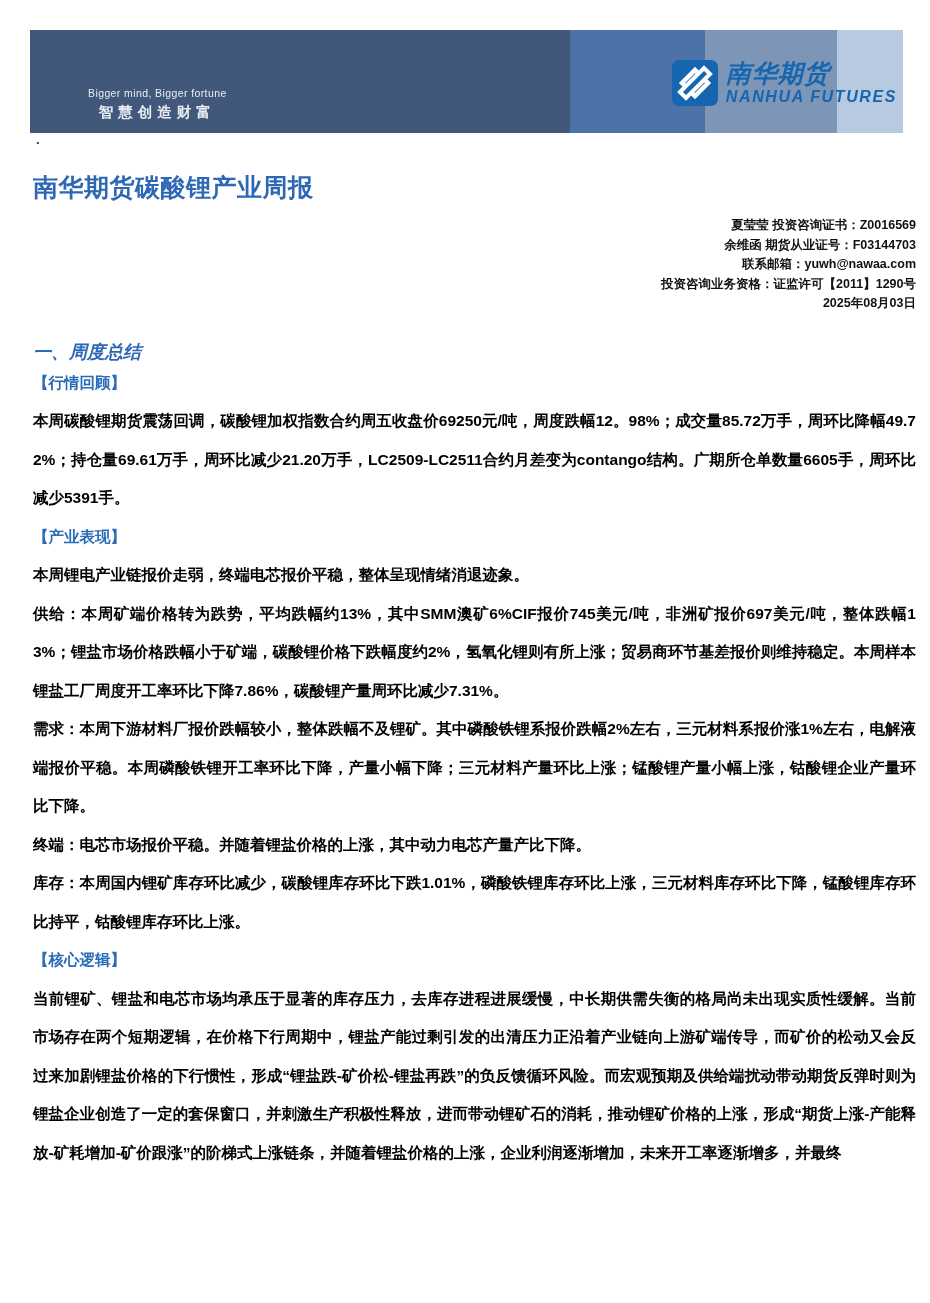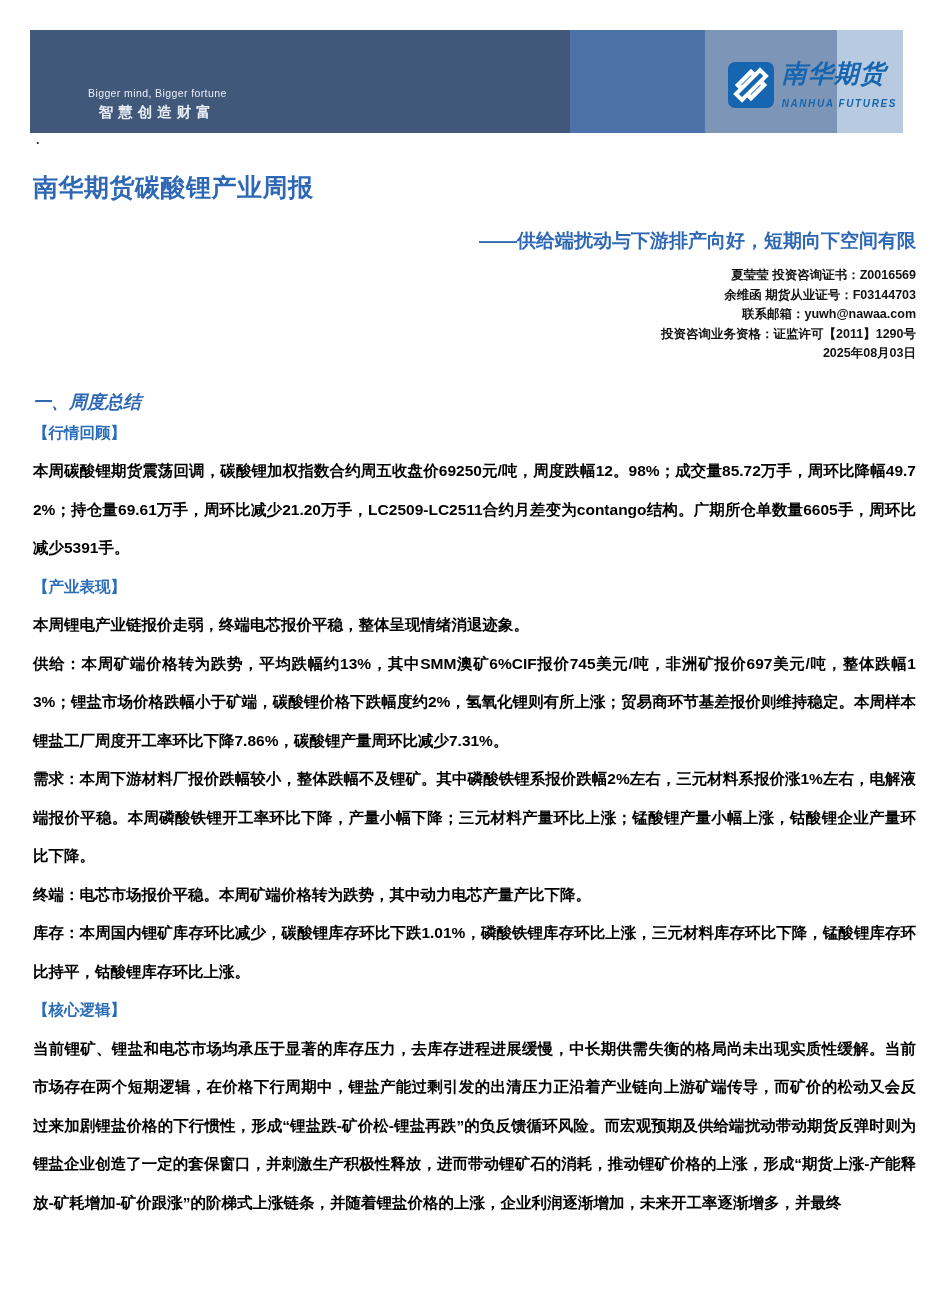--- a/index.html
+++ b/index.html
@@ -16,21 +16,21 @@
   .band-3{width:132px;background:#7d95b7;}
   .band-4{width:66px;background:#b7cadf;}
   .slogan{position:absolute;left:58px;bottom:11px;text-align:center;color:#e9eef5;}
   .slogan-en{font-size:10.5px;letter-spacing:0.4px;font-weight:500;}
   .slogan-cn{font-size:14.5px;font-weight:700;letter-spacing:5px;margin-top:4px;}
   .logo{position:absolute;right:6px;top:30px;display:flex;align-items:center;gap:8px;font-style:italic;}
   .logo-icon{width:46px;height:46px;display:block;}
   .logo-icon svg{display:block;}
   .logo-text{display:flex;flex-direction:column;align-items:flex-start;}
   .logo-cn{font-size:25px;font-weight:800;color:#1565b0;line-height:1.05;letter-spacing:1px;}
-  .logo-en{font-size:10px;font-weight:700;color:#1565b0;letter-spacing:1.6px;margin-top:12px;}
+  .logo-en{font-size:16px;font-weight:700;color:#1565b0;letter-spacing:1.6px;margin-top:2px;}
   
   .stray-dot{position:absolute;left:36px;top:132px;font-size:13px;font-weight:700;color:#333;}
   
   main{padding:0 14px 0 33px;}
   .report-title{margin:38px 0 0 0;font-size:25px;font-weight:800;color:#2e68b5;letter-spacing:0.5px;}
   .report-subtitle{margin-top:24px;text-align:right;font-size:19px;font-weight:800;color:#2e68b5;}
   .authors{margin-top:12px;text-align:right;font-size:12.5px;font-weight:700;color:#111;line-height:19.5px;}
   .section-heading{margin:26px 0 0 0;font-size:18px;font-weight:800;color:#2e68b5;font-style:italic;}
   .subhead{font-size:15.5px;font-weight:800;color:#2b6cb8;line-height:38.5px;margin:0;}
   .body-para{
@@ -64,37 +64,36 @@
       <span class="logo-en">NANHUA FUTURES</span>
     </span>
   </div>
 </header>
 
 <span class="stray-dot">.</span>
 
 <main>
   <h1 class="report-title">南华期货碳酸锂产业周报</h1>
 
-  <div class="report-subtitle">——供给端扰动与下游排产向好，短期向下空间有限</div>
 
   <div class="authors">
     <div>夏莹莹 投资咨询证书：Z0016569</div>
     <div>余维函 期货从业证号：F03144703</div>
     <div>联系邮箱：yuwh@nawaa.com</div>
     <div>投资咨询业务资格：证监许可【2011】1290号</div>
     <div>2025年08月03日</div>
   </div>
 
   <h2 class="section-heading">一、周度总结</h2>
 
   <h3 class="subhead">【行情回顾】</h3>
   <p class="body-para">本周碳酸锂期货震荡回调，碳酸锂加权指数合约周五收盘价69250元/吨，周度跌幅12。98%；成交量85.72万手，周环比降幅49.72%；持仓量69.61万手，周环比减少21.20万手，LC2509-LC2511合约月差变为contango结构。广期所仓单数量6605手，周环比减少5391手。</p>
 
   <h3 class="subhead">【产业表现】</h3>
   <p class="body-para">本周锂电产业链报价走弱，终端电芯报价平稳，整体呈现情绪消退迹象。</p>
   <p class="body-para">供给：本周矿端价格转为跌势，平均跌幅约13%，其中SMM澳矿6%CIF报价745美元/吨，非洲矿报价697美元/吨，整体跌幅13%；锂盐市场价格跌幅小于矿端，碳酸锂价格下跌幅度约2%，氢氧化锂则有所上涨；贸易商环节基差报价则维持稳定。本周样本锂盐工厂周度开工率环比下降7.86%，碳酸锂产量周环比减少7.31%。</p>
   <p class="body-para">需求：本周下游材料厂报价跌幅较小，整体跌幅不及锂矿。其中磷酸铁锂系报价跌幅2%左右，三元材料系报价涨1%左右，电解液端报价平稳。本周磷酸铁锂开工率环比下降，产量小幅下降；三元材料产量环比上涨；锰酸锂产量小幅上涨，钴酸锂企业产量环比下降。</p>
-  <p class="body-para">终端：电芯市场报价平稳。本周矿端价格转为跌势，其中动力电芯产量产比下降。</p>
+  <p class="body-para">终端：电芯市场报价平稳。并随着锂盐价格的上涨，其中动力电芯产量产比下降。</p>
   <p class="body-para">库存：本周国内锂矿库存环比减少，碳酸锂库存环比下跌1.01%，磷酸铁锂库存环比上涨，三元材料库存环比下降，锰酸锂库存环比持平，钴酸锂库存环比上涨。</p>
 
   <h3 class="subhead">【核心逻辑】</h3>
   <p class="body-para">当前锂矿、锂盐和电芯市场均承压于显著的库存压力，去库存进程进展缓慢，中长期供需失衡的格局尚未出现实质性缓解。当前市场存在两个短期逻辑，在价格下行周期中，锂盐产能过剩引发的出清压力正沿着产业链向上游矿端传导，而矿价的松动又会反过来加剧锂盐价格的下行惯性，形成“锂盐跌-矿价松-锂盐再跌”的负反馈循环风险。而宏观预期及供给端扰动带动期货反弹时则为锂盐企业创造了一定的套保窗口，并刺激生产积极性释放，进而带动锂矿石的消耗，推动锂矿价格的上涨，形成“期货上涨-产能释放-矿耗增加-矿价跟涨”的阶梯式上涨链条，并随着锂盐价格的上涨，企业利润逐渐增加，未来开工率逐渐增多，并最终</p>
 </main>
 
 </body></html>

